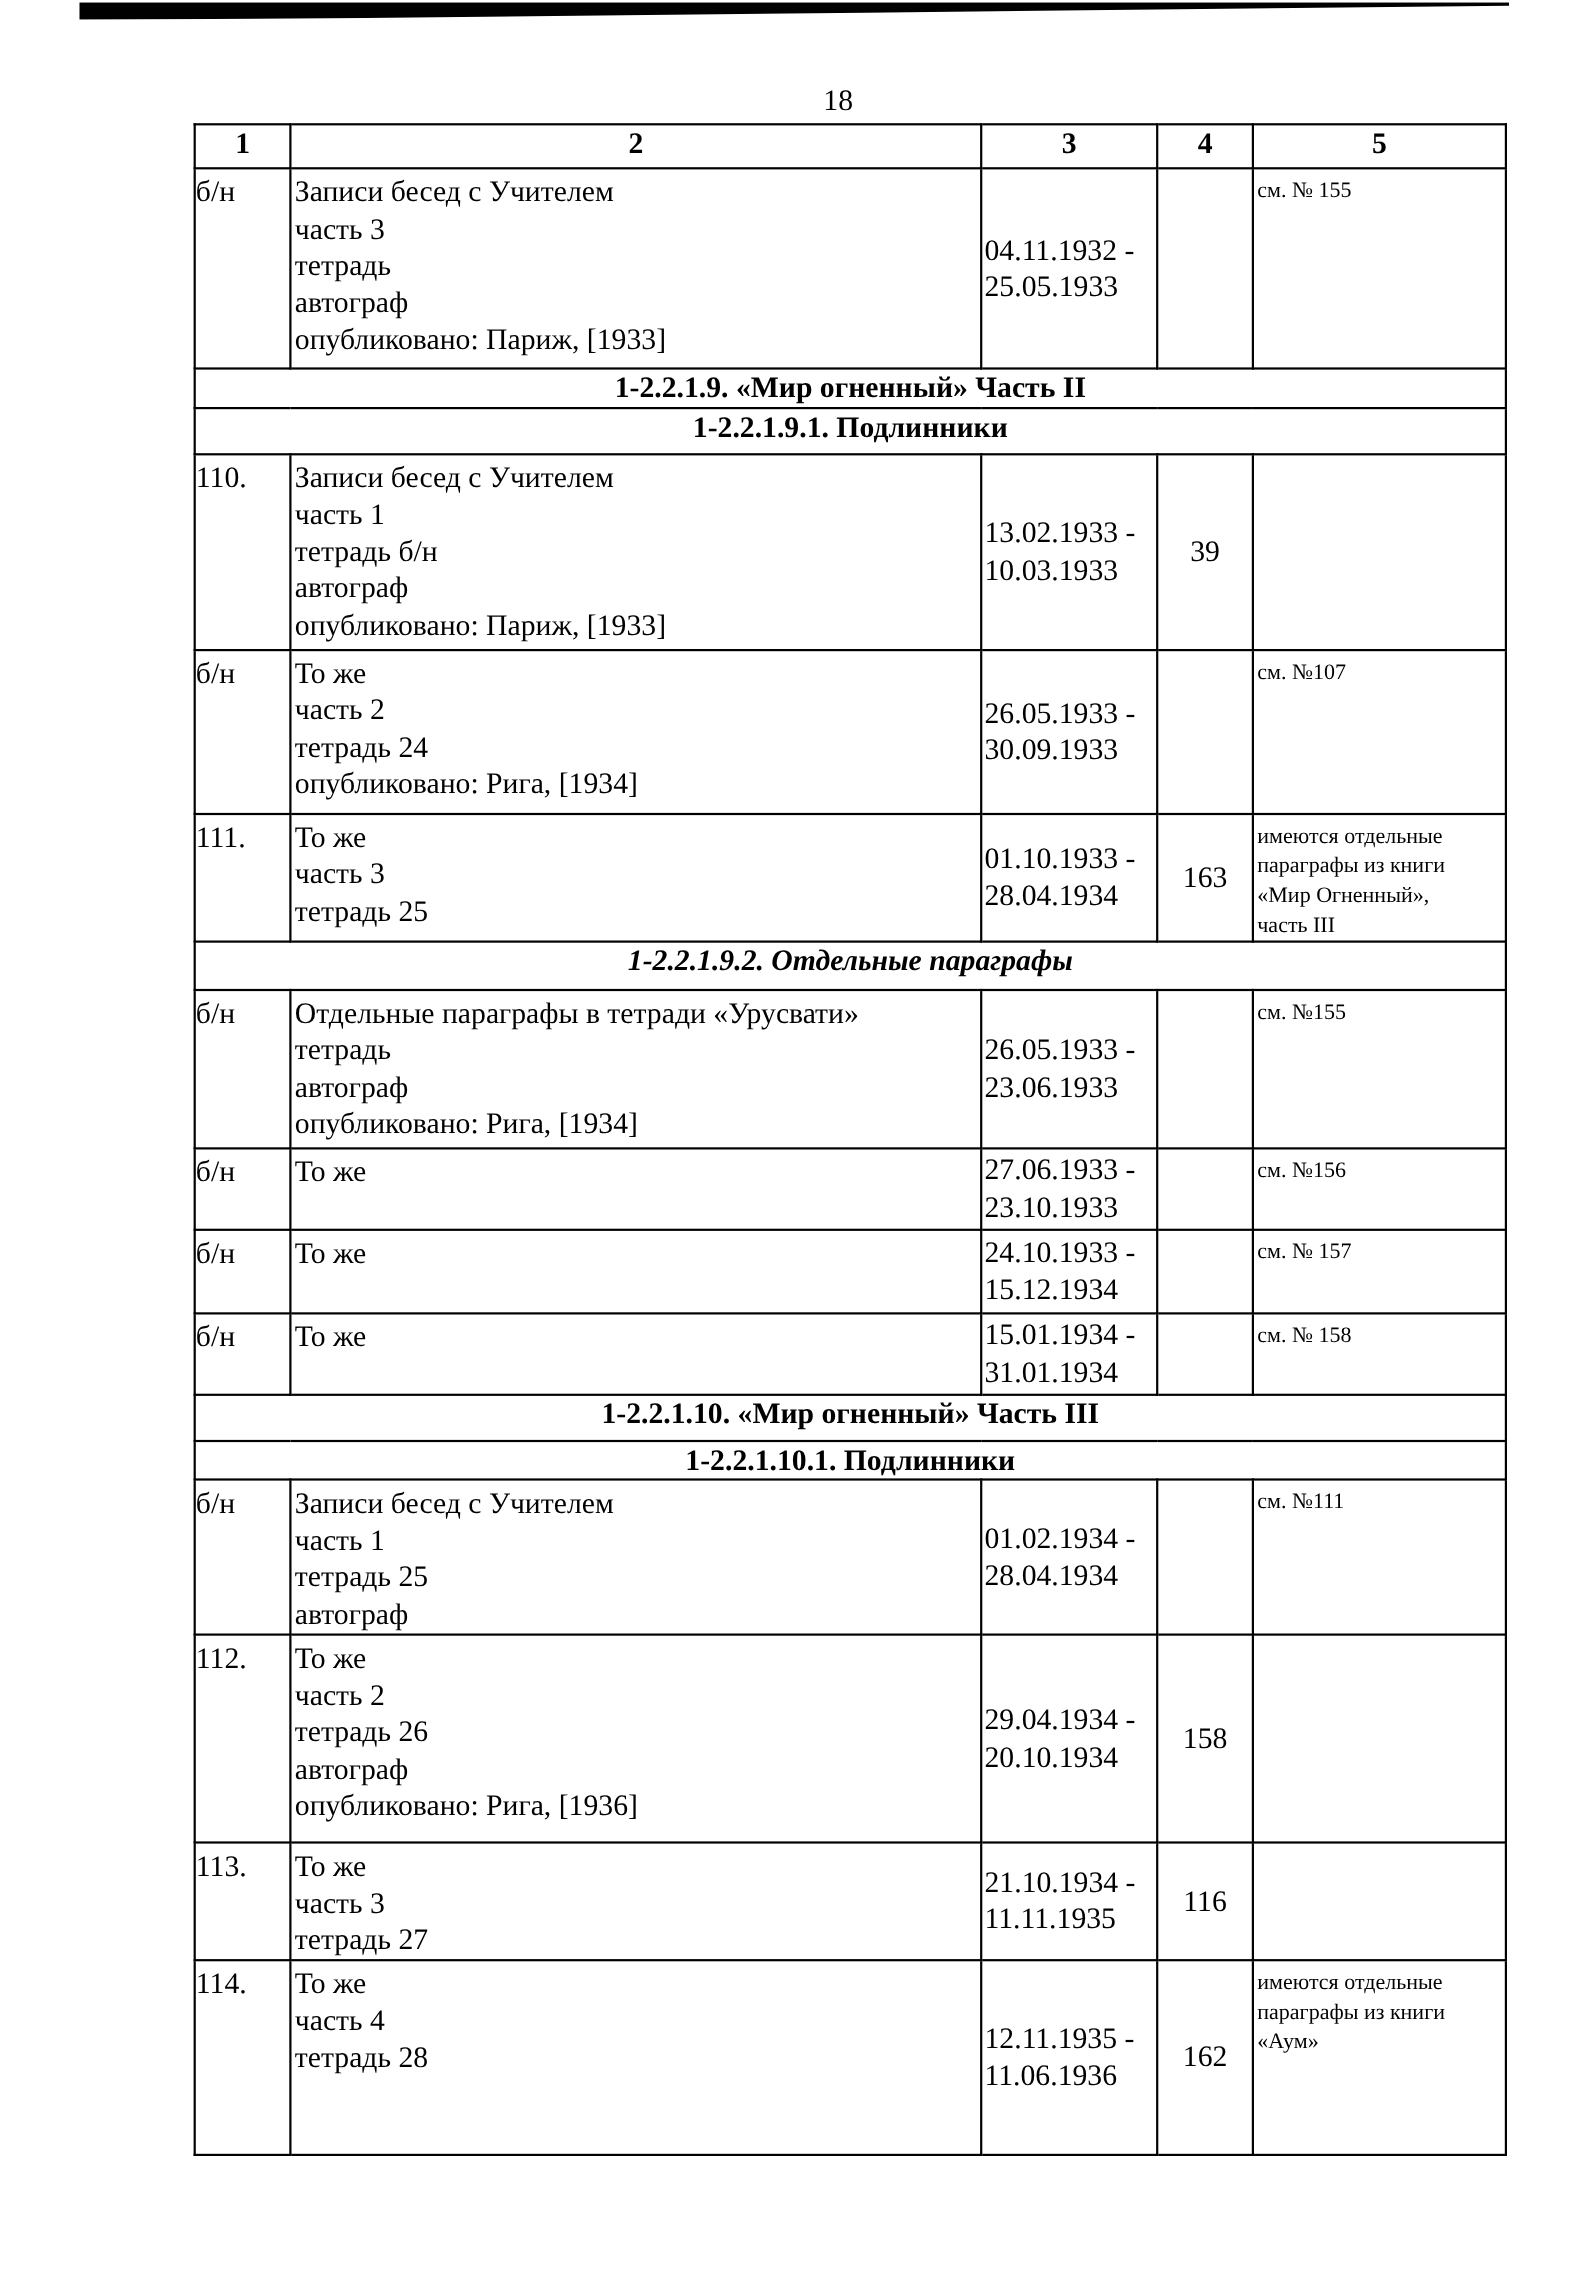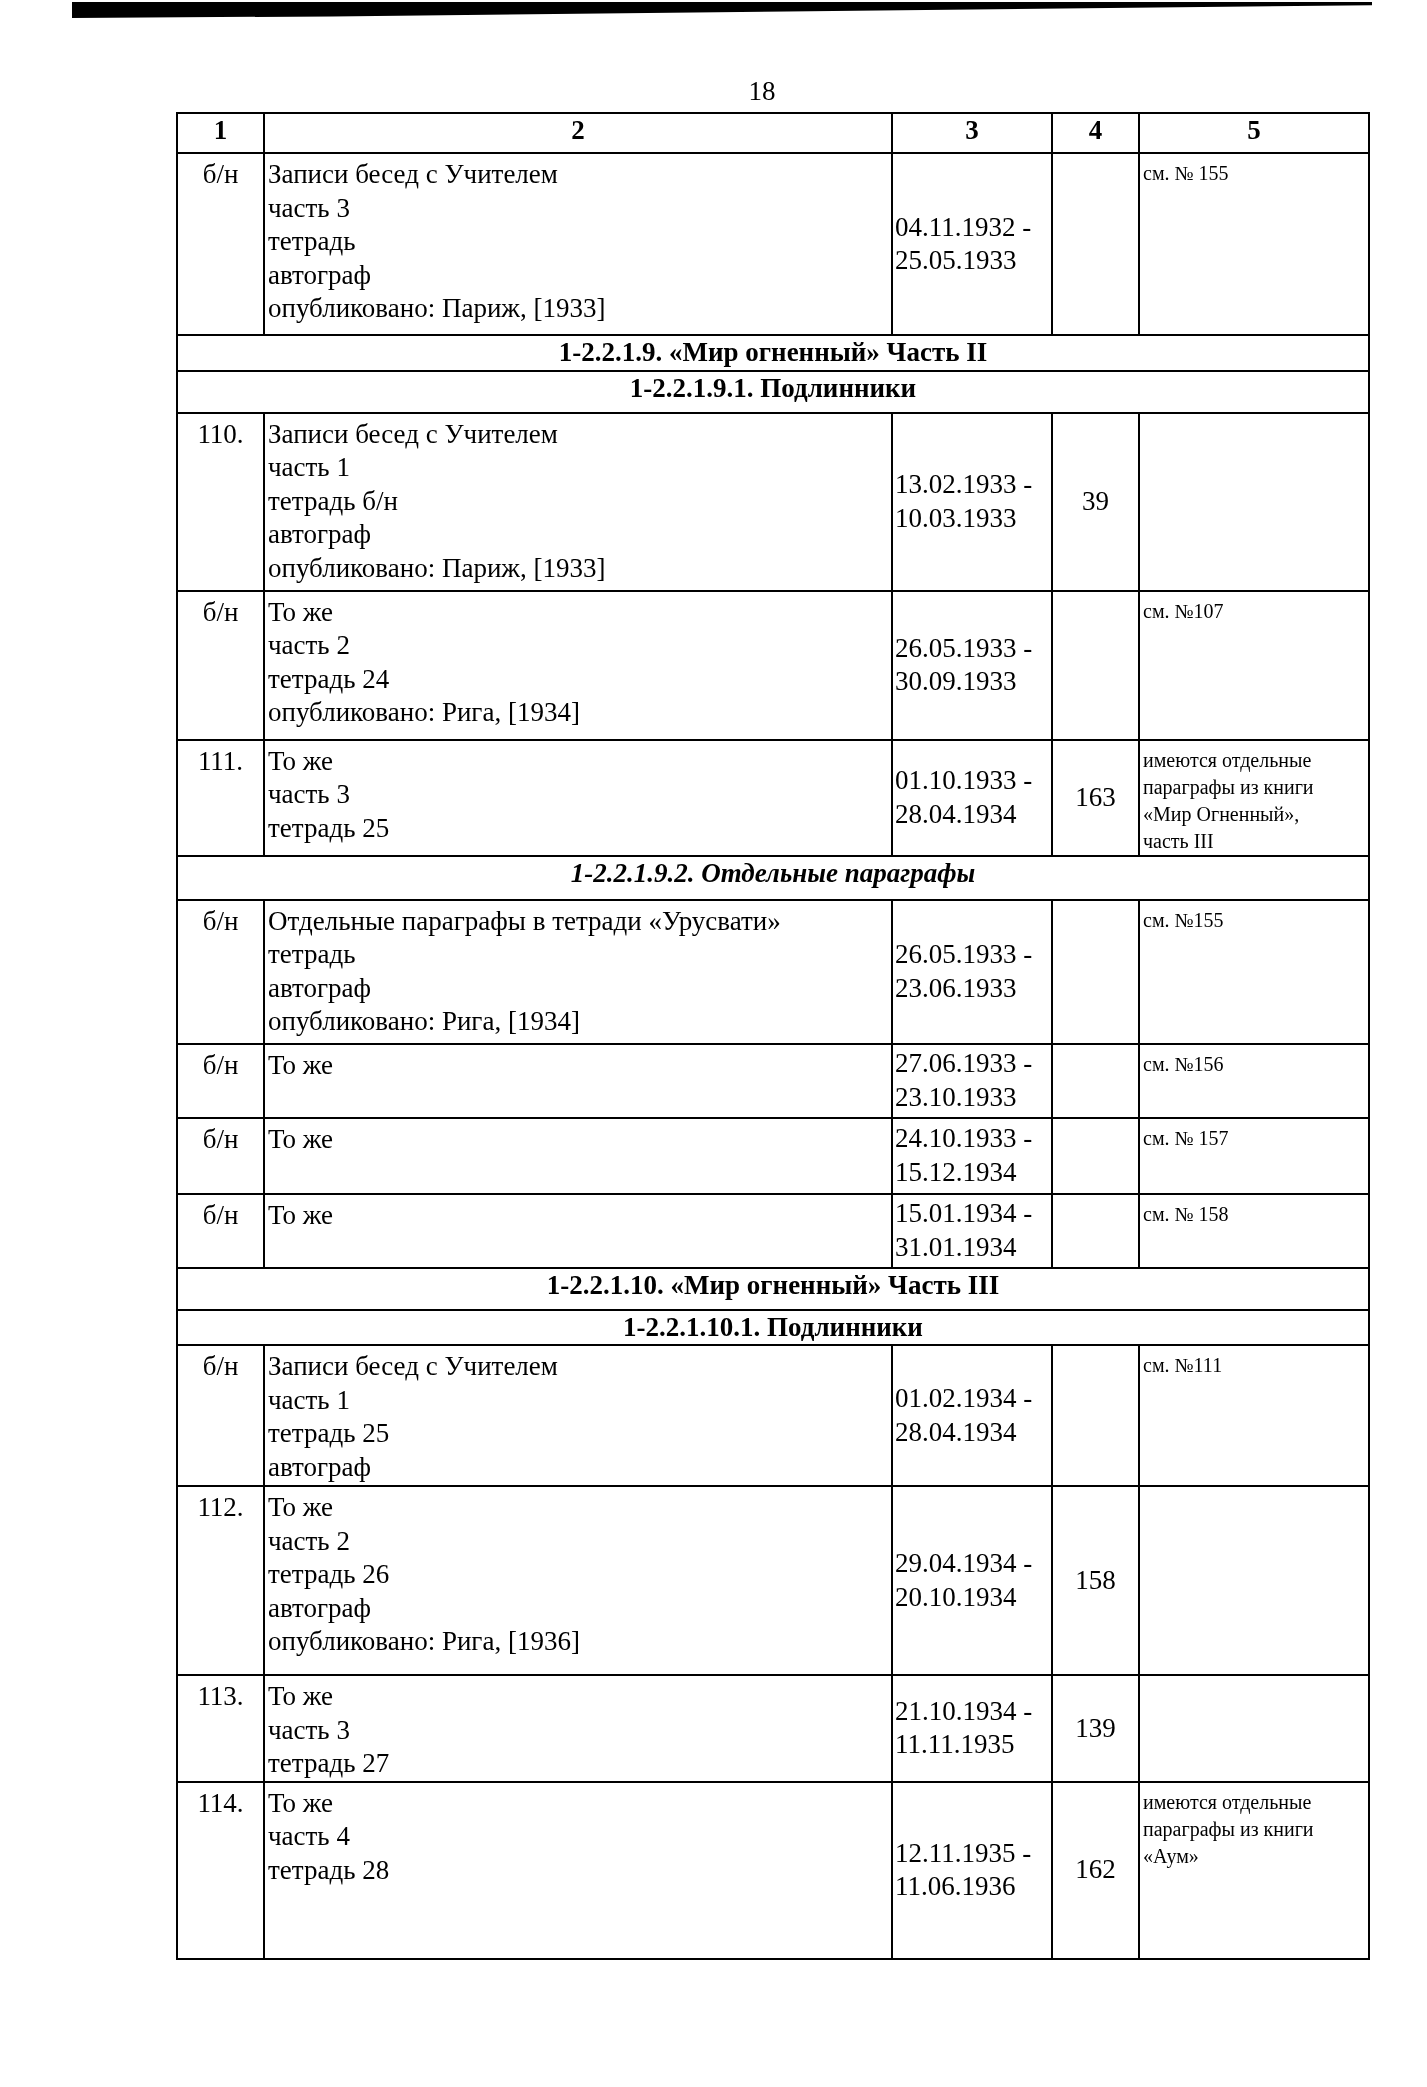--- a/index.html
+++ b/index.html
@@ -7,21 +7,21 @@
          font-family:"Liberation Serif","DejaVu Serif",serif; color:#000; }
   .topbar { position:absolute; left:72px; top:2px; width:1300px; height:16px;
             background:#000; clip-path:polygon(0 0,100% 0,100% 20%,55% 60%,20% 90%,0 100%); }
   .pagenum { position:absolute; left:0; width:1524px; top:76px; text-align:center; font-size:27px; }
   table.doc { position:absolute; left:176px; top:112px; border-collapse:collapse; table-layout:fixed;
               width:1192px; }
   table.doc td { border:2px solid #000; padding:0; vertical-align:top; font-size:27px; line-height:33.5px; }
   col.c1 { width:87px; } col.c2 { width:628px; } col.c3 { width:160px; } col.c4 { width:87px; } col.c5 { width:230px; }
   .hdr td { text-align:center; font-weight:bold; vertical-align:middle; height:38px; }
   .sec td { text-align:center; font-weight:bold; vertical-align:middle; font-size:26px; }
-  .num { text-align:center; padding-top:4px !important; }
+  .num { text-align:left; padding-top:4px !important; }
   .desc { padding:4px 0 0 3px !important; }
   .desc div { white-space:nowrap; }
   .dates { vertical-align:middle !important; padding-left:2px !important; }
   .dates div { white-space:nowrap; }
   .pages { vertical-align:middle !important; text-align:center; }
   .note { font-size:20px !important; line-height:27px !important; padding:6px 0 0 3px !important; }
 </style>
 </head>
 <body>
 
@@ -225,21 +225,21 @@
         <td class="num">113.</td>
         <td class="desc">
           <div>То же</div>
           <div>часть 3</div>
           <div>тетрадь 27</div>
         </td>
         <td class="dates">
           <div>21.10.1934 -</div>
           <div>11.11.1935</div>
         </td>
-        <td class="pages">139</td>
+        <td class="pages">116</td>
         <td class="note"></td>
       </tr>
       <tr style="height: 177px;">
         <td class="num">114.</td>
         <td class="desc">
           <div>То же</div>
           <div>часть 4</div>
           <div>тетрадь 28</div>
         </td>
         <td class="dates">

